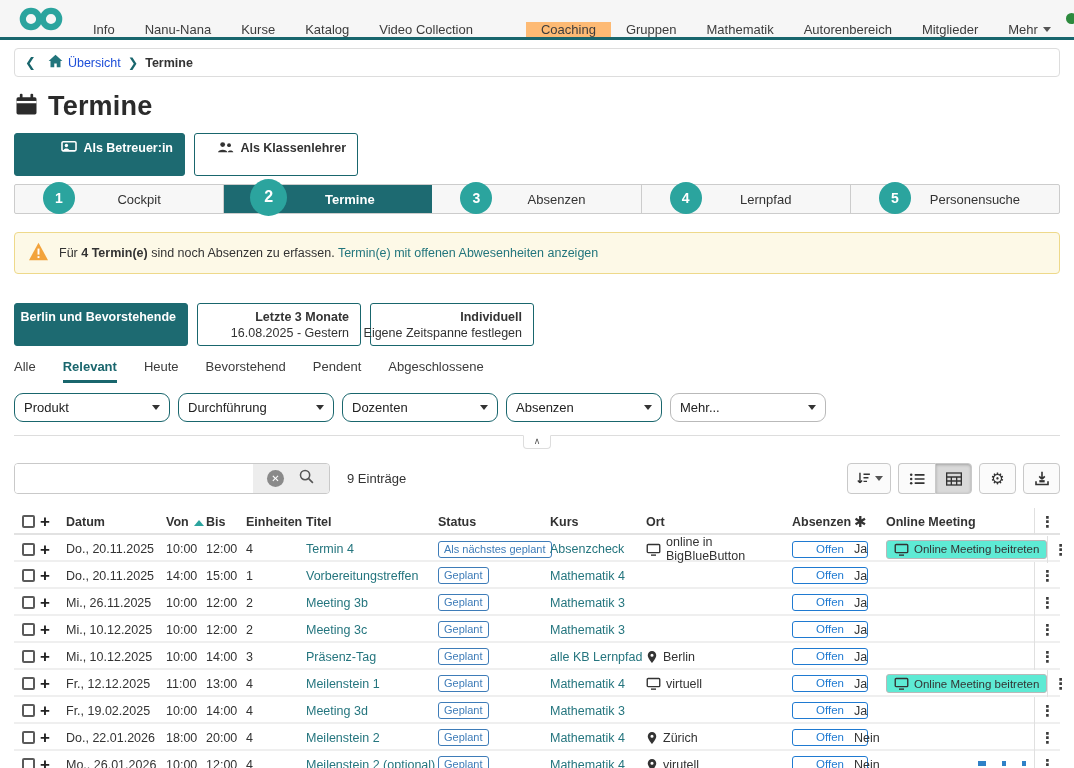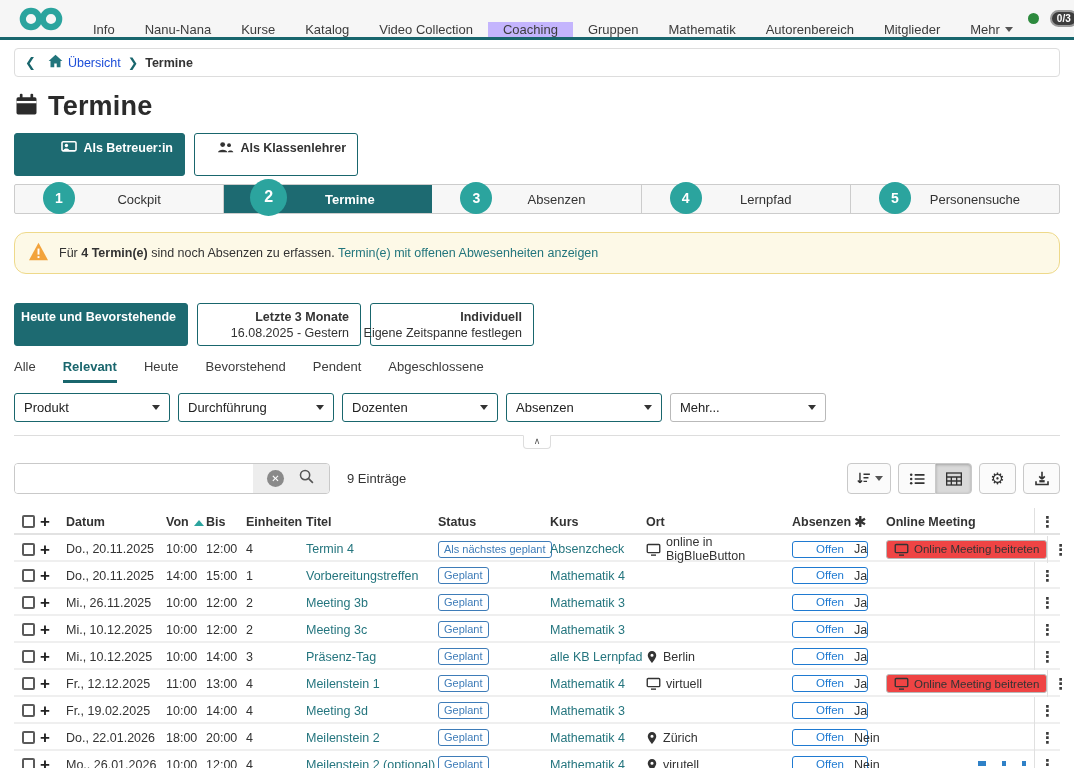--- a/index.html
+++ b/index.html
@@ -5,21 +5,21 @@
   * { margin:0; padding:0; box-sizing:border-box; }
   html,body { width:1074px; height:768px; background:#fff; overflow:hidden;
     font-family:"Liberation Sans","DejaVu Sans",sans-serif; color:#333; position:relative; }
 
   
   .topnav { height:40px; background:#f6f6f6; border-bottom:3px solid #19666d;
     display:flex; align-items:center; padding:0 12px; }
   .logo { margin:0 14px 0 6px; display:flex; align-items:center; }
   .navitems { display:flex; align-items:flex-end; height:37px; }
   .navitem { display:flex; align-items:center; padding:0 15px; font-size:13px; color:#3c3c3c; cursor:pointer; white-space:nowrap; }
-  .navitem.active { background:#c4b5fd; }
+  .navitem.active { background:#fdba74;margin-left:38px; }
   .navitem .caret { margin-left:5px; }
   .caret { width:0; height:0; border-left:4px solid transparent; border-right:4px solid transparent; border-top:5px solid #555; display:inline-block; }
   .nav-right { margin-left:auto; display:flex; align-items:center; gap:11px; }
   .green-dot { width:11px; height:11px; border-radius:50%; background:#2d8a3e; }
   .quota { background:#3d3d3d; color:#fff; border:2px solid #9a9a9a; border-radius:9px;
     font-size:10px; font-weight:bold; padding:0 5px; line-height:13px; }
 
   
   .crumbbar { margin:8px 14px 0; height:29px; border:1px solid #ddd; border-radius:4px;
     display:flex; align-items:center; padding:0 10px; font-size:12.5px; }
@@ -47,42 +47,42 @@
   .step { flex:1; display:flex; align-items:center; position:relative; border-right:1px solid #ccc; cursor:pointer; }
   .step:last-child { border-right:none; }
   .step-circle { width:32px; height:32px; margin:-2px 0 0 28px; border-radius:50%; background:#2ba49e;
     color:#fff; font-weight:bold; font-size:14px; display:flex; align-items:center; justify-content:center; z-index:2; flex:none; }
   .step-label { flex:1; text-align:center; font-size:13px; color:#333; padding-right:20px; }
   .step.active { background:#1d6a71; border-right:none; }
   .step.active .step-circle { width:37px; height:37px; margin:-4px 0 0 26px; background:#2ba49e; font-size:16px; }
   .step.active .step-label { color:#fff; font-weight:600; }
 
   
-  .warnbox { margin-top:18px; background:#fdf9e7; border:1px solid #eed98a; border-radius:12px;
+  .warnbox { margin-top:18px; background:#fdf9e7; border:1px solid #eed98a; border-radius:4px;
     padding:9px 13px; display:flex; align-items:center; gap:10px; font-size:12.5px; }
   .warnbox b { font-weight:bold; }
   .warn-link { color:#22757c; cursor:pointer; }
 
   
   .ranges { display:flex; gap:9px; margin-top:29px; }
   .rangebtn { height:43px; border-radius:3px; display:flex; flex-direction:column; justify-content:flex-start;
     align-items:flex-end; padding:5px 11px; cursor:pointer; }
   .rangebtn .t { font-size:12.5px; font-weight:bold; line-height:16px; white-space:nowrap; }
   .rangebtn .s { font-size:12.5px; line-height:16px; white-space:nowrap; }
   .rangebtn.active { width:174px; background:#1d6a71; border:1px solid #1d6a71; color:#fff; }
   .rangebtn.plain { width:164px; background:#fff; border:1px solid #19666d; color:#333; }
 
   
   .ftabs { display:flex; gap:27px; margin-top:13px; font-size:13px; }
   .ftab { padding-bottom:6px; color:#3c3c3c; cursor:pointer; }
   .ftab.active { color:#19666d; font-weight:600; border-bottom:3px solid #19666d; }
 
   
   .drops { display:flex; gap:8px; margin-top:10px; }
-  .drop { width:156px; height:29px; border:1px solid #19666d; border-radius:3px; background:#fff;
+  .drop { width:156px; height:29px; border:1px solid #19666d; border-radius:9px; background:#fff;
     display:flex; align-items:center; padding:0 9px; font-size:13px; color:#222; cursor:pointer; }
   .drop.muted { border-color:#b9b9b9; }
   .drop .caret { margin-left:auto; border-top-color:#333; }
 
   .collapse-line { margin-top:13px; border-top:1px solid #ddd; position:relative; height:14px; }
   .collapse-btn { position:absolute; top:-1px; left:50%; transform:translateX(-50%); width:28px; height:14px;
     background:#fff; border:1px solid #ddd; border-top:1px solid #fff; border-radius:0 0 4px 4px;
     font-size:9px; color:#555; text-align:center; line-height:11px; cursor:pointer; }
 
   
@@ -112,21 +112,21 @@
   .checkbox { width:13px; height:13px; border:2px solid #5a5a5a; border-radius:2px; background:#fff; cursor:pointer; }
   .plus { font-size:17px; font-weight:600; color:#222; cursor:pointer; line-height:1; }
   .sortasc { width:0; height:0; border-left:5px solid transparent; border-right:5px solid transparent;
     border-bottom:6px solid #2ba49e; display:inline-block; margin-left:5px; }
   .link { color:#24757e; cursor:pointer; }
   .badge { display:inline-block; border:1px solid #3e7cb8; color:#3e7cb8; border-radius:3px;
     font-size:11px; padding:1px 5px; line-height:13px; white-space:nowrap; }
   .badge.offen { border-color:#1f7ad1; color:#1f7ad1; font-size:11.5px; padding:1px 23px;text-align:right; }
   .ortcell { display:flex; align-items:center; gap:5px; color:#333; }
   .joinbtn { display:inline-flex; align-items:center; gap:5px; border:1px solid #b9b9b9; border-radius:3px;
-    background:#ef4444; font-size:11.5px; color:#333; padding:2px 7px; cursor:pointer; white-space:nowrap; }
+    background:#5eead4; font-size:11.5px; color:#333; padding:2px 7px; cursor:pointer; white-space:nowrap; }
   .kebab { color:#3a3a3a; font-weight:bold; font-size:15px; text-align:center; cursor:pointer; line-height:1; }
   .cell-kebab { border-left:1px solid #e0e0e0; height:27px; display:flex; align-items:center; justify-content:center; }
 
   .clip-marks { position:absolute; left:978px; top:761px; display:flex; gap:16px; }
   .clip-marks i { display:block; height:5px; background:#2f81c7; }
 </style>
 </head>
 <body>
 
 <div class="topnav">
@@ -259,21 +259,21 @@
     <span>
       <span>Für</span>
       <b>4 Termin(e)</b>
       <span>sind noch Absenzen zu erfassen.</span>
       <span class="warn-link">Termin(e) mit offenen Abwesenheiten anzeigen</span>
     </span>
   </div>
 
   <div class="ranges" id="ranges">
       <div class="rangebtn active">
-        <span class="t">Heute und Bevorstehende</span>
+        <span class="t">Berlin und Bevorstehende</span>
       </div>
       <div class="rangebtn plain">
         <span class="t">Letzte 3 Monate</span>
         <span class="s">16.08.2025 - Gestern</span>
       </div>
       <div class="rangebtn plain">
         <span class="t">Individuell</span>
         <span class="s">Eigene Zeitspanne festlegen</span>
       </div>
     </div>

